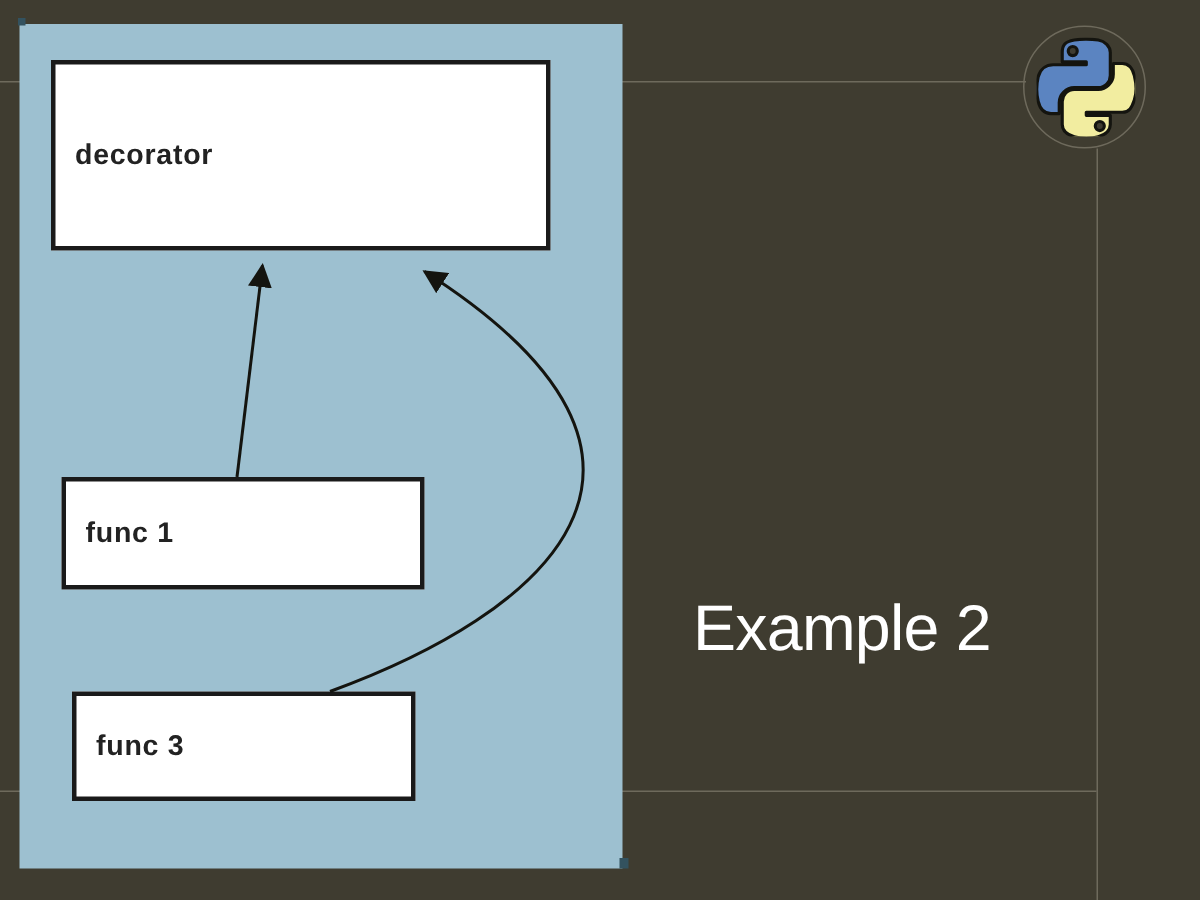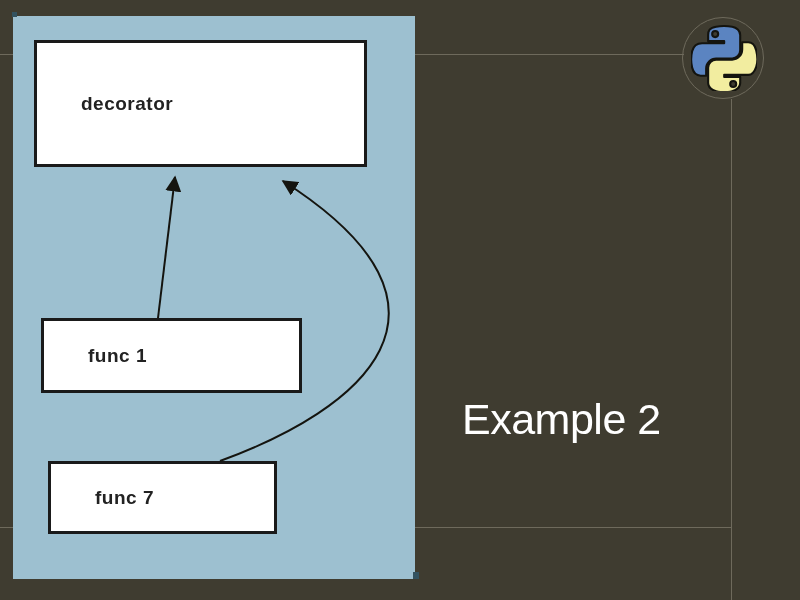--- a/index.html
+++ b/index.html
@@ -34,26 +34,26 @@
   .notch-tl { left: 12px; top: 12px; width: 5px; height: 5px; }
   .notch-br { left: 413px; top: 572px; width: 6px; height: 7px; }
 
   
   .dbox {
     position: absolute;
     background: #ffffff;
     border: 3px solid #1a1a1a;
     box-sizing: border-box;
     display: flex; align-items: center;
-    padding-left: 44px;
+    padding-left: 13px;
     font-size: 19px; font-weight: 600; color: #222222;
     letter-spacing: 0.5px;
   }
   .dbox-decorator { left: 34px;  top: 40px;  width: 333px; height: 127px; }
-  .dbox-func1     { left: 41px;  top: 318px; width: 261px; height: 75px; text-align: right; }
+  .dbox-func1     { left: 41px;  top: 318px; width: 242px; height: 75px; text-align: right; }
   .dbox-func2     { left: 48px;  top: 461px; width: 229px; height: 73px; }
 
   .arrow-layer {
     position: absolute; left: 0; top: 0;
     width: 800px; height: 600px;
     pointer-events: none;
   }
 
   
   .slide-title, .slide-subtitle {
@@ -86,21 +86,21 @@
   <div class="corner-notch notch-tl"></div>
   <div class="corner-notch notch-br"></div>
 
   <div class="dbox dbox-decorator">
     <span>decorator</span>
   </div>
   <div class="dbox dbox-func1">
     <span>func 1</span>
   </div>
   <div class="dbox dbox-func2">
-    <span>func 7</span>
+    <span>func 3</span>
   </div>
 
   <svg class="arrow-layer" width="800" height="600" viewBox="0 0 800 600">
     <defs>
       <marker id="ah" viewBox="0 0 10 10" refX="9" refY="5" markerWidth="8" markerHeight="8" orient="auto">
         <path d="M0 0 L10 5 L0 10 Z" fill="#14140f"></path>
       </marker>
     </defs>
     <line x1="158" y1="318" x2="175" y2="177" stroke="#14140f" stroke-width="2" marker-end="url(#ah)"></line>
     <path d="M 220 461 C 360 410, 485 310, 283 181" fill="none" stroke="#14140f" stroke-width="2" marker-end="url(#ah)"></path>

